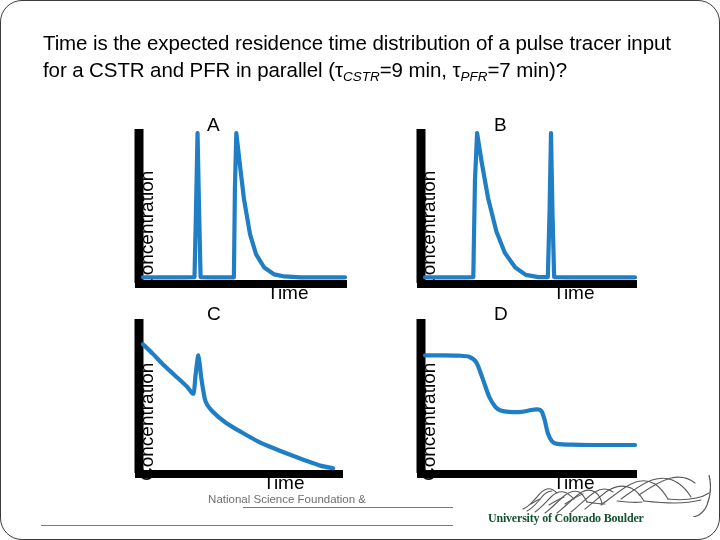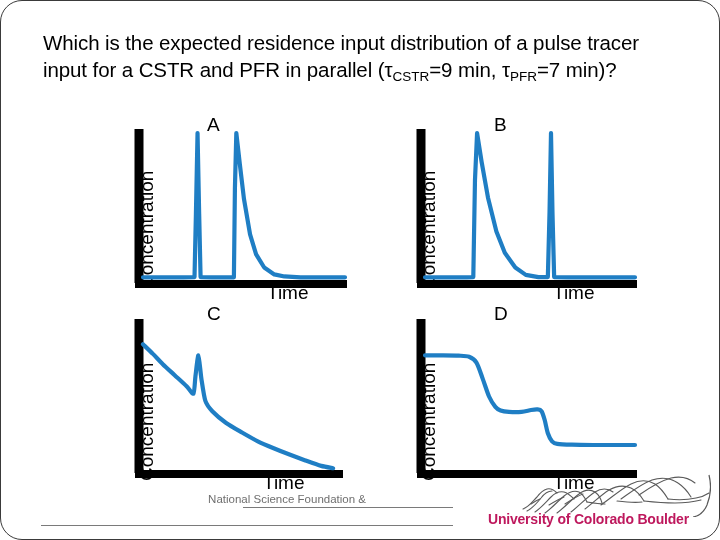--- a/index.html
+++ b/index.html
@@ -30,20 +30,21 @@
     width: 645px;
     font-size: 20.5px;
     line-height: 1.33;
     color: #000000;
     letter-spacing: -0.1px;
   }
   #question sub {
     font-size: 0.66em;
     vertical-align: -0.28em;
     letter-spacing: 0;
+    font-style: italic;
   }
   .panel {
     position: absolute;
   }
   .panel-label {
     position: absolute;
     font-size: 19px;
     color: #000000;
     line-height: 1;
   }
@@ -93,40 +94,41 @@
     font-size: 11.5px;
   }
   #f-dept {
     left: 242px;
     top: 16px;
     font-size: 13px;
   }
   #f-cu {
     left: 487px;
     top: 18px;
-    font-size: 14px;
+    font-size: 12px;
     font-weight: bold;
-    color: #be185d;
+    color: #14532d;
     letter-spacing: -0.2px;
+    font-family: Liberation Serif, serif;
   }
   #cu-logo {
     position: absolute;
     left: 520px;
     top: -22px;
     width: 190px;
     height: 46px;
   }
 </style>
 </head>
 <body>
 
 <div id="slide">
 
   <div id="question">
-    <span>Which is the expected residence input distribution of a pulse tracer input for a CSTR and PFR in parallel (</span><span>τ</span><sub>CSTR</sub><span>=9 min, </span><span>τ</span><sub>PFR</sub><span>=7 min)?</span>
+    <span>Time is the expected residence time distribution of a pulse tracer input for a CSTR and PFR in parallel (</span><span>τ</span><sub>CSTR</sub><span>=9 min, </span><span>τ</span><sub>PFR</sub><span>=7 min)?</span>
   </div>
 
   <div class="panel" style="left:118px; top:112px; width:240px; height:190px;">
     <div class="panel-label" style="left:88px; top:2px;">A</div>
     <div class="ylabel" style="left:18px; top:176px;">Concentration</div>
     <div class="xlabel" style="left:148px; top:170px;">Time</div>
     <div class="plot" style="left:14px; top:14px;">
       <svg width="216" height="166" viewBox="0 0 216 166">
         <polyline points="6,2 6,156" stroke="#000000" stroke-width="9" fill="none"></polyline>
         <polyline points="2,157 214,157" stroke="#000000" stroke-width="8" fill="none"></polyline>

